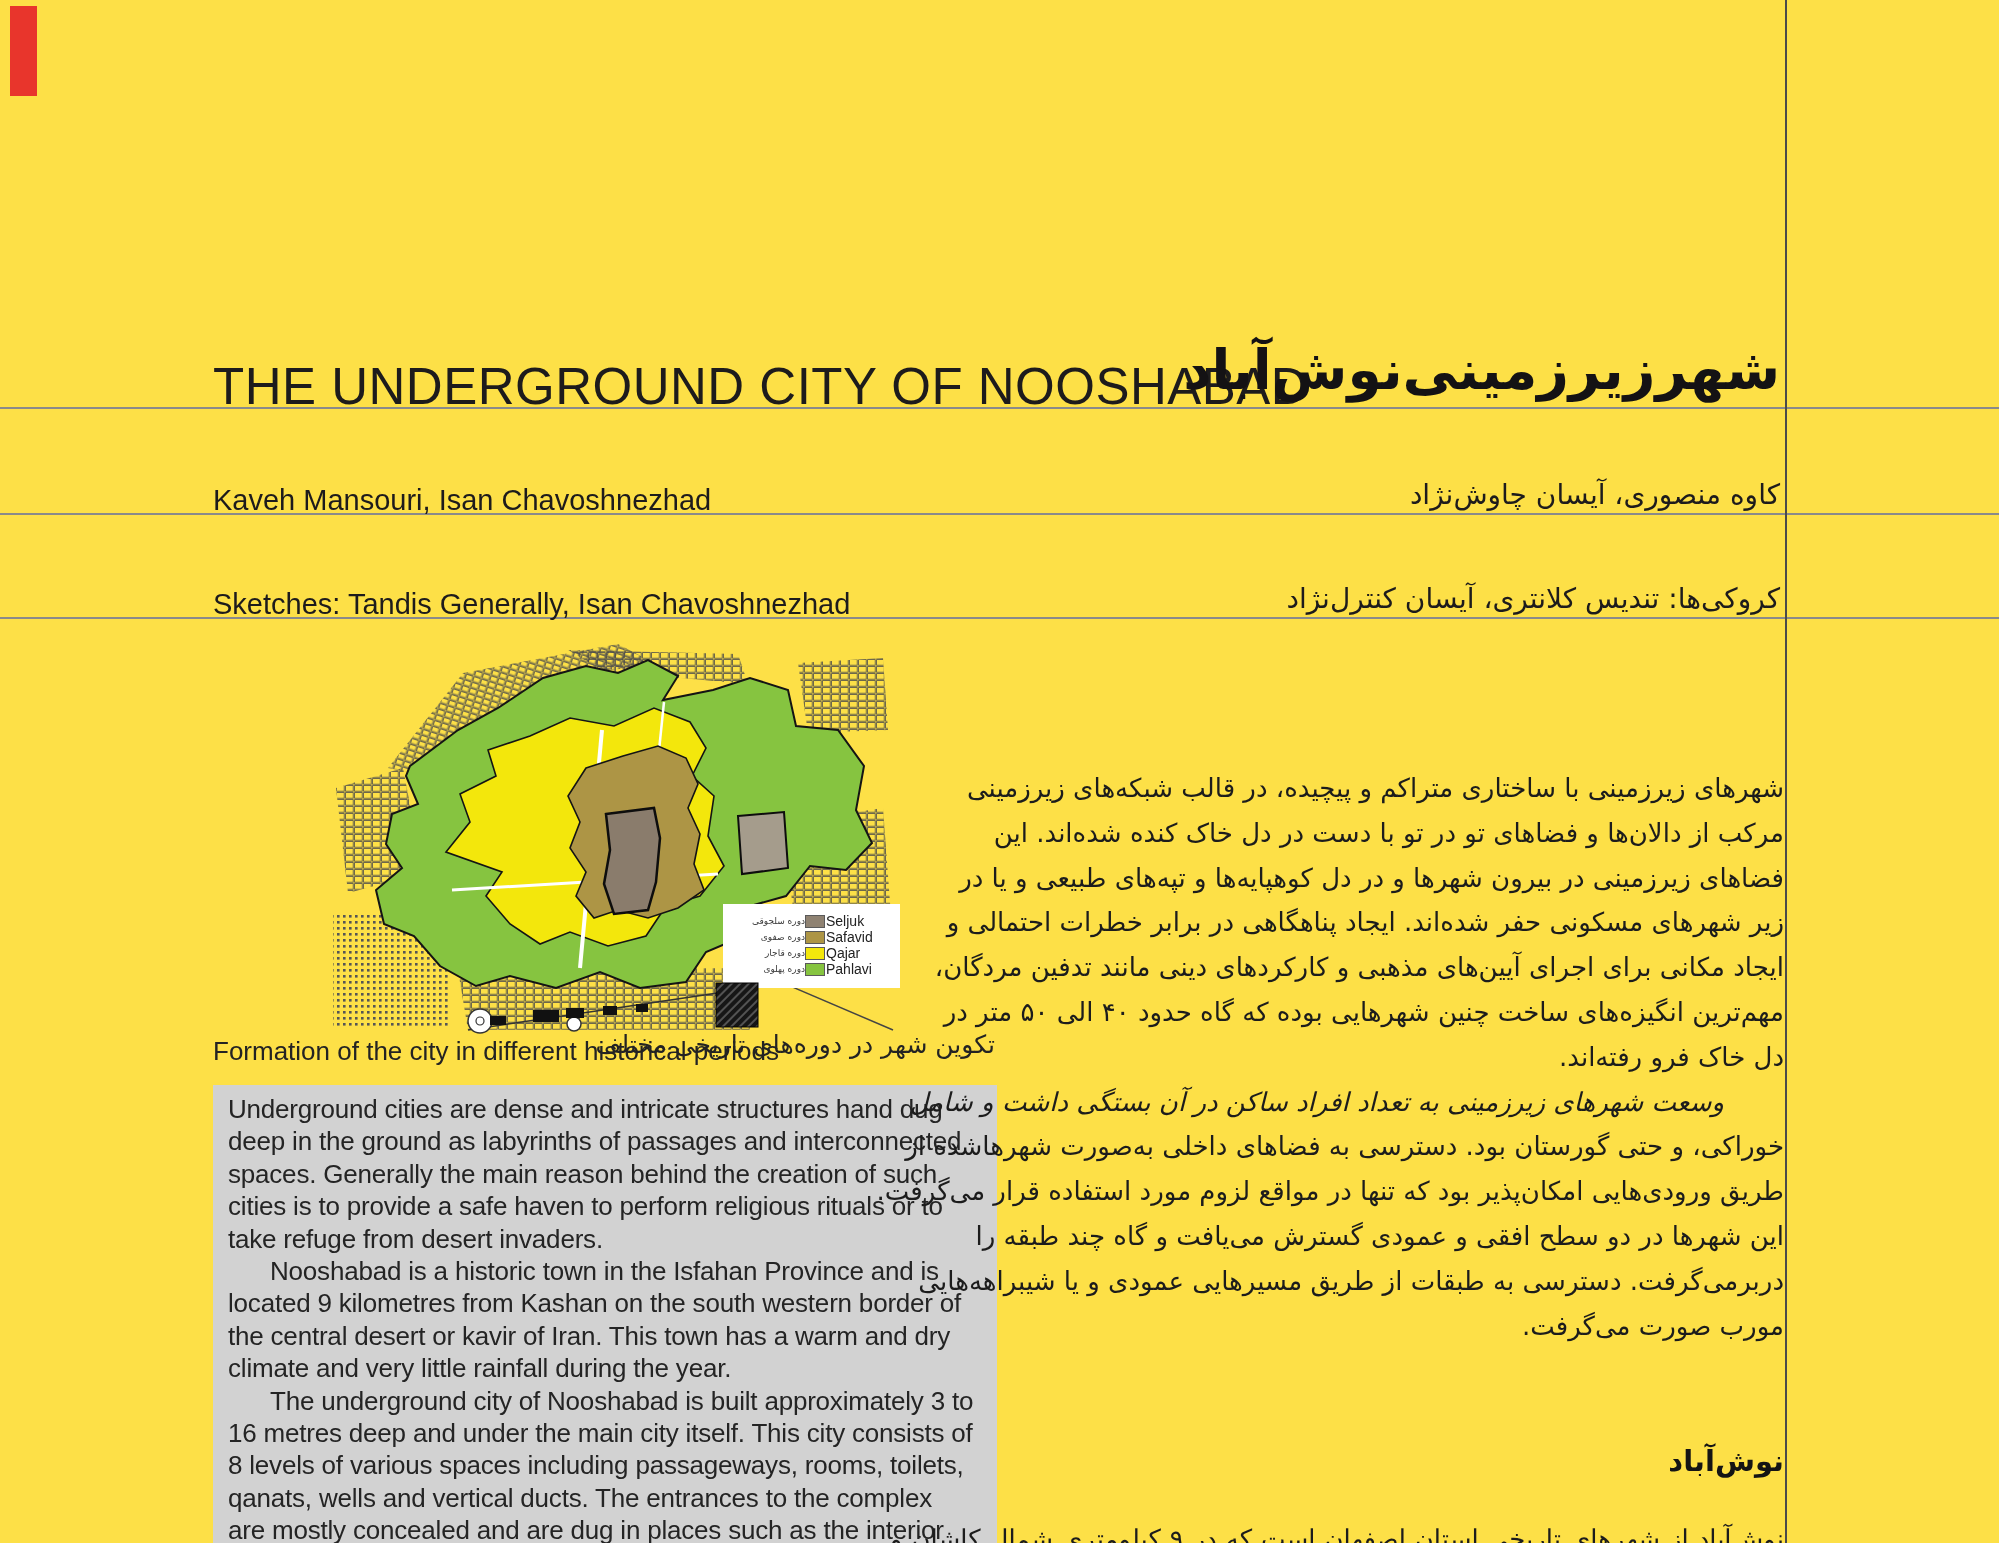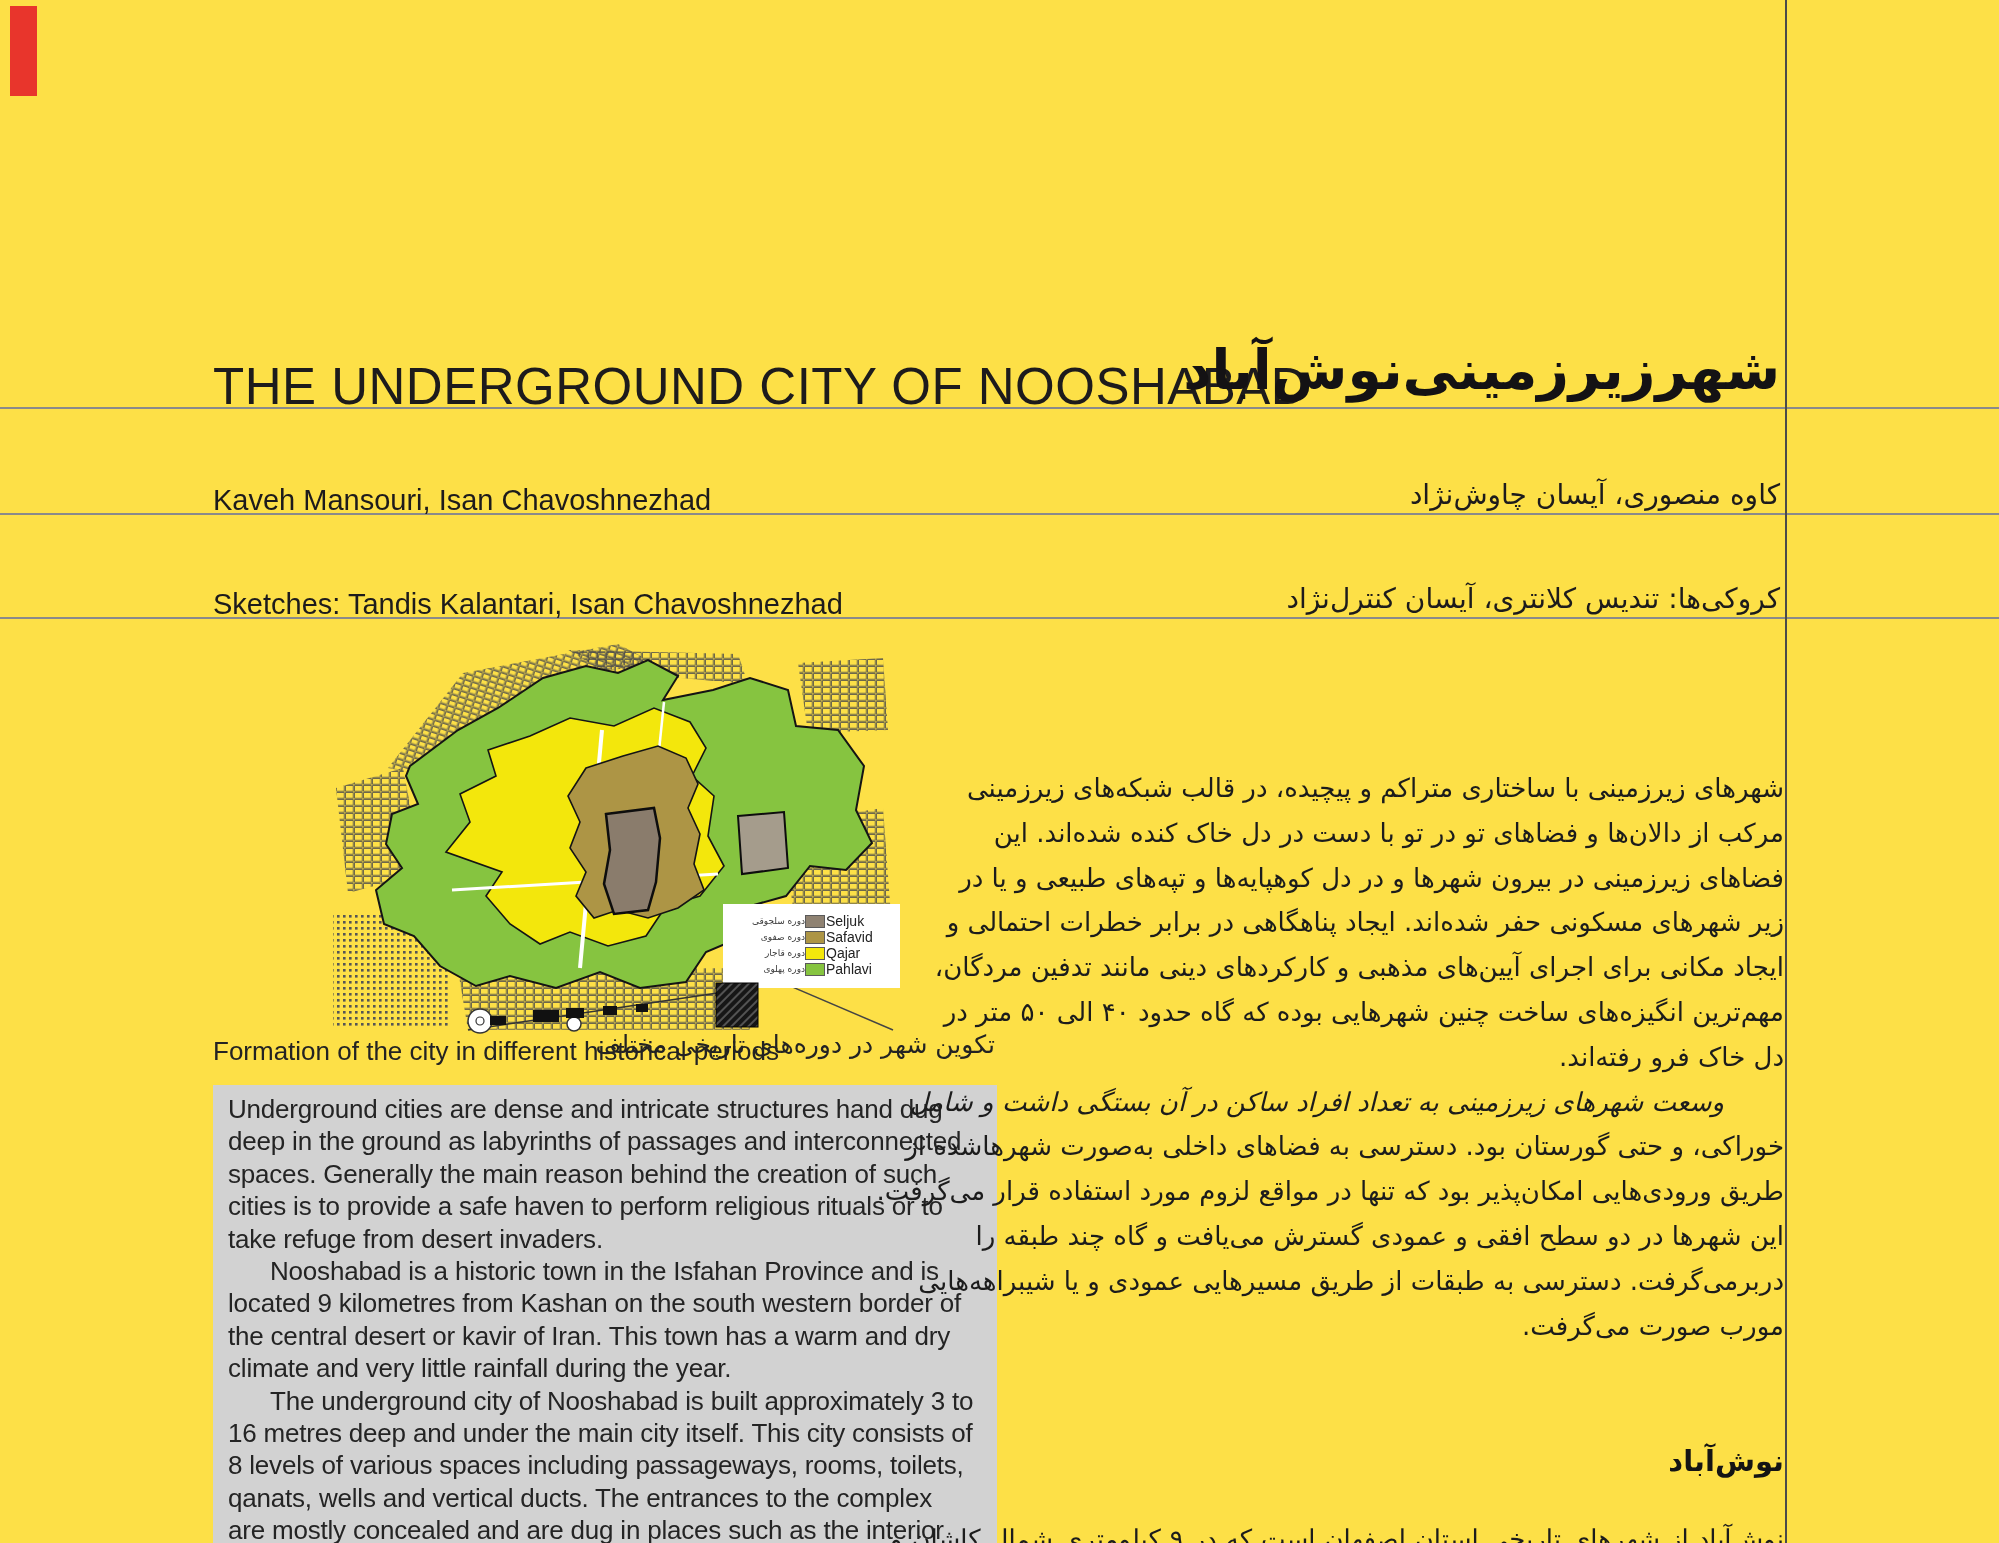--- a/index.html
+++ b/index.html
@@ -57,21 +57,21 @@
 
   <div class="hrule" style="top:407px;"></div>
   <div class="hrule" style="top:513px;"></div>
   <div class="hrule" style="top:617px;"></div>
   <div class="vrule" style="left:1785px;"></div>
 
   <div class="title-en">THE UNDERGROUND CITY OF NOOSHABAD</div>
   <div class="title-fa">شهرزیرزمینی‌نوش‌آباد</div>
   <div class="byline-en" style="top:484px;">Kaveh Mansouri, Isan Chavoshnezhad</div>
   <div class="byline-fa" style="top:478px;">کاوه منصوری، آیسان چاوش‌نژاد</div>
-  <div class="byline-en" style="top:588px;">Sketches: Tandis Kalantari, Isan Chavoshnezhad</div>
+  <div class="byline-en" style="top:588px;">Sketches: Tandis Generally, Isan Chavoshnezhad</div>
   <div class="byline-fa" style="top:582px;">کروکی‌ها: تندیس کلانتری، آیسان کنترل‌نژاد</div>
 
   <div class="map-wrap">
     <svg width="582" height="398" viewBox="0 0 582 398">
       <defs>
         <pattern id="fab" width="9" height="7" patternUnits="userSpaceOnUse">
           <rect x="0.6" y="0.6" width="7.6" height="5.6" fill="none" stroke="#4a4a4a" stroke-width="0.8"></rect>
         </pattern>
         <pattern id="fab2" width="8" height="6" patternUnits="userSpaceOnUse" patternTransform="rotate(18)">
           <rect x="0.6" y="0.6" width="6.6" height="4.6" fill="none" stroke="#4a4a4a" stroke-width="0.8"></rect>

